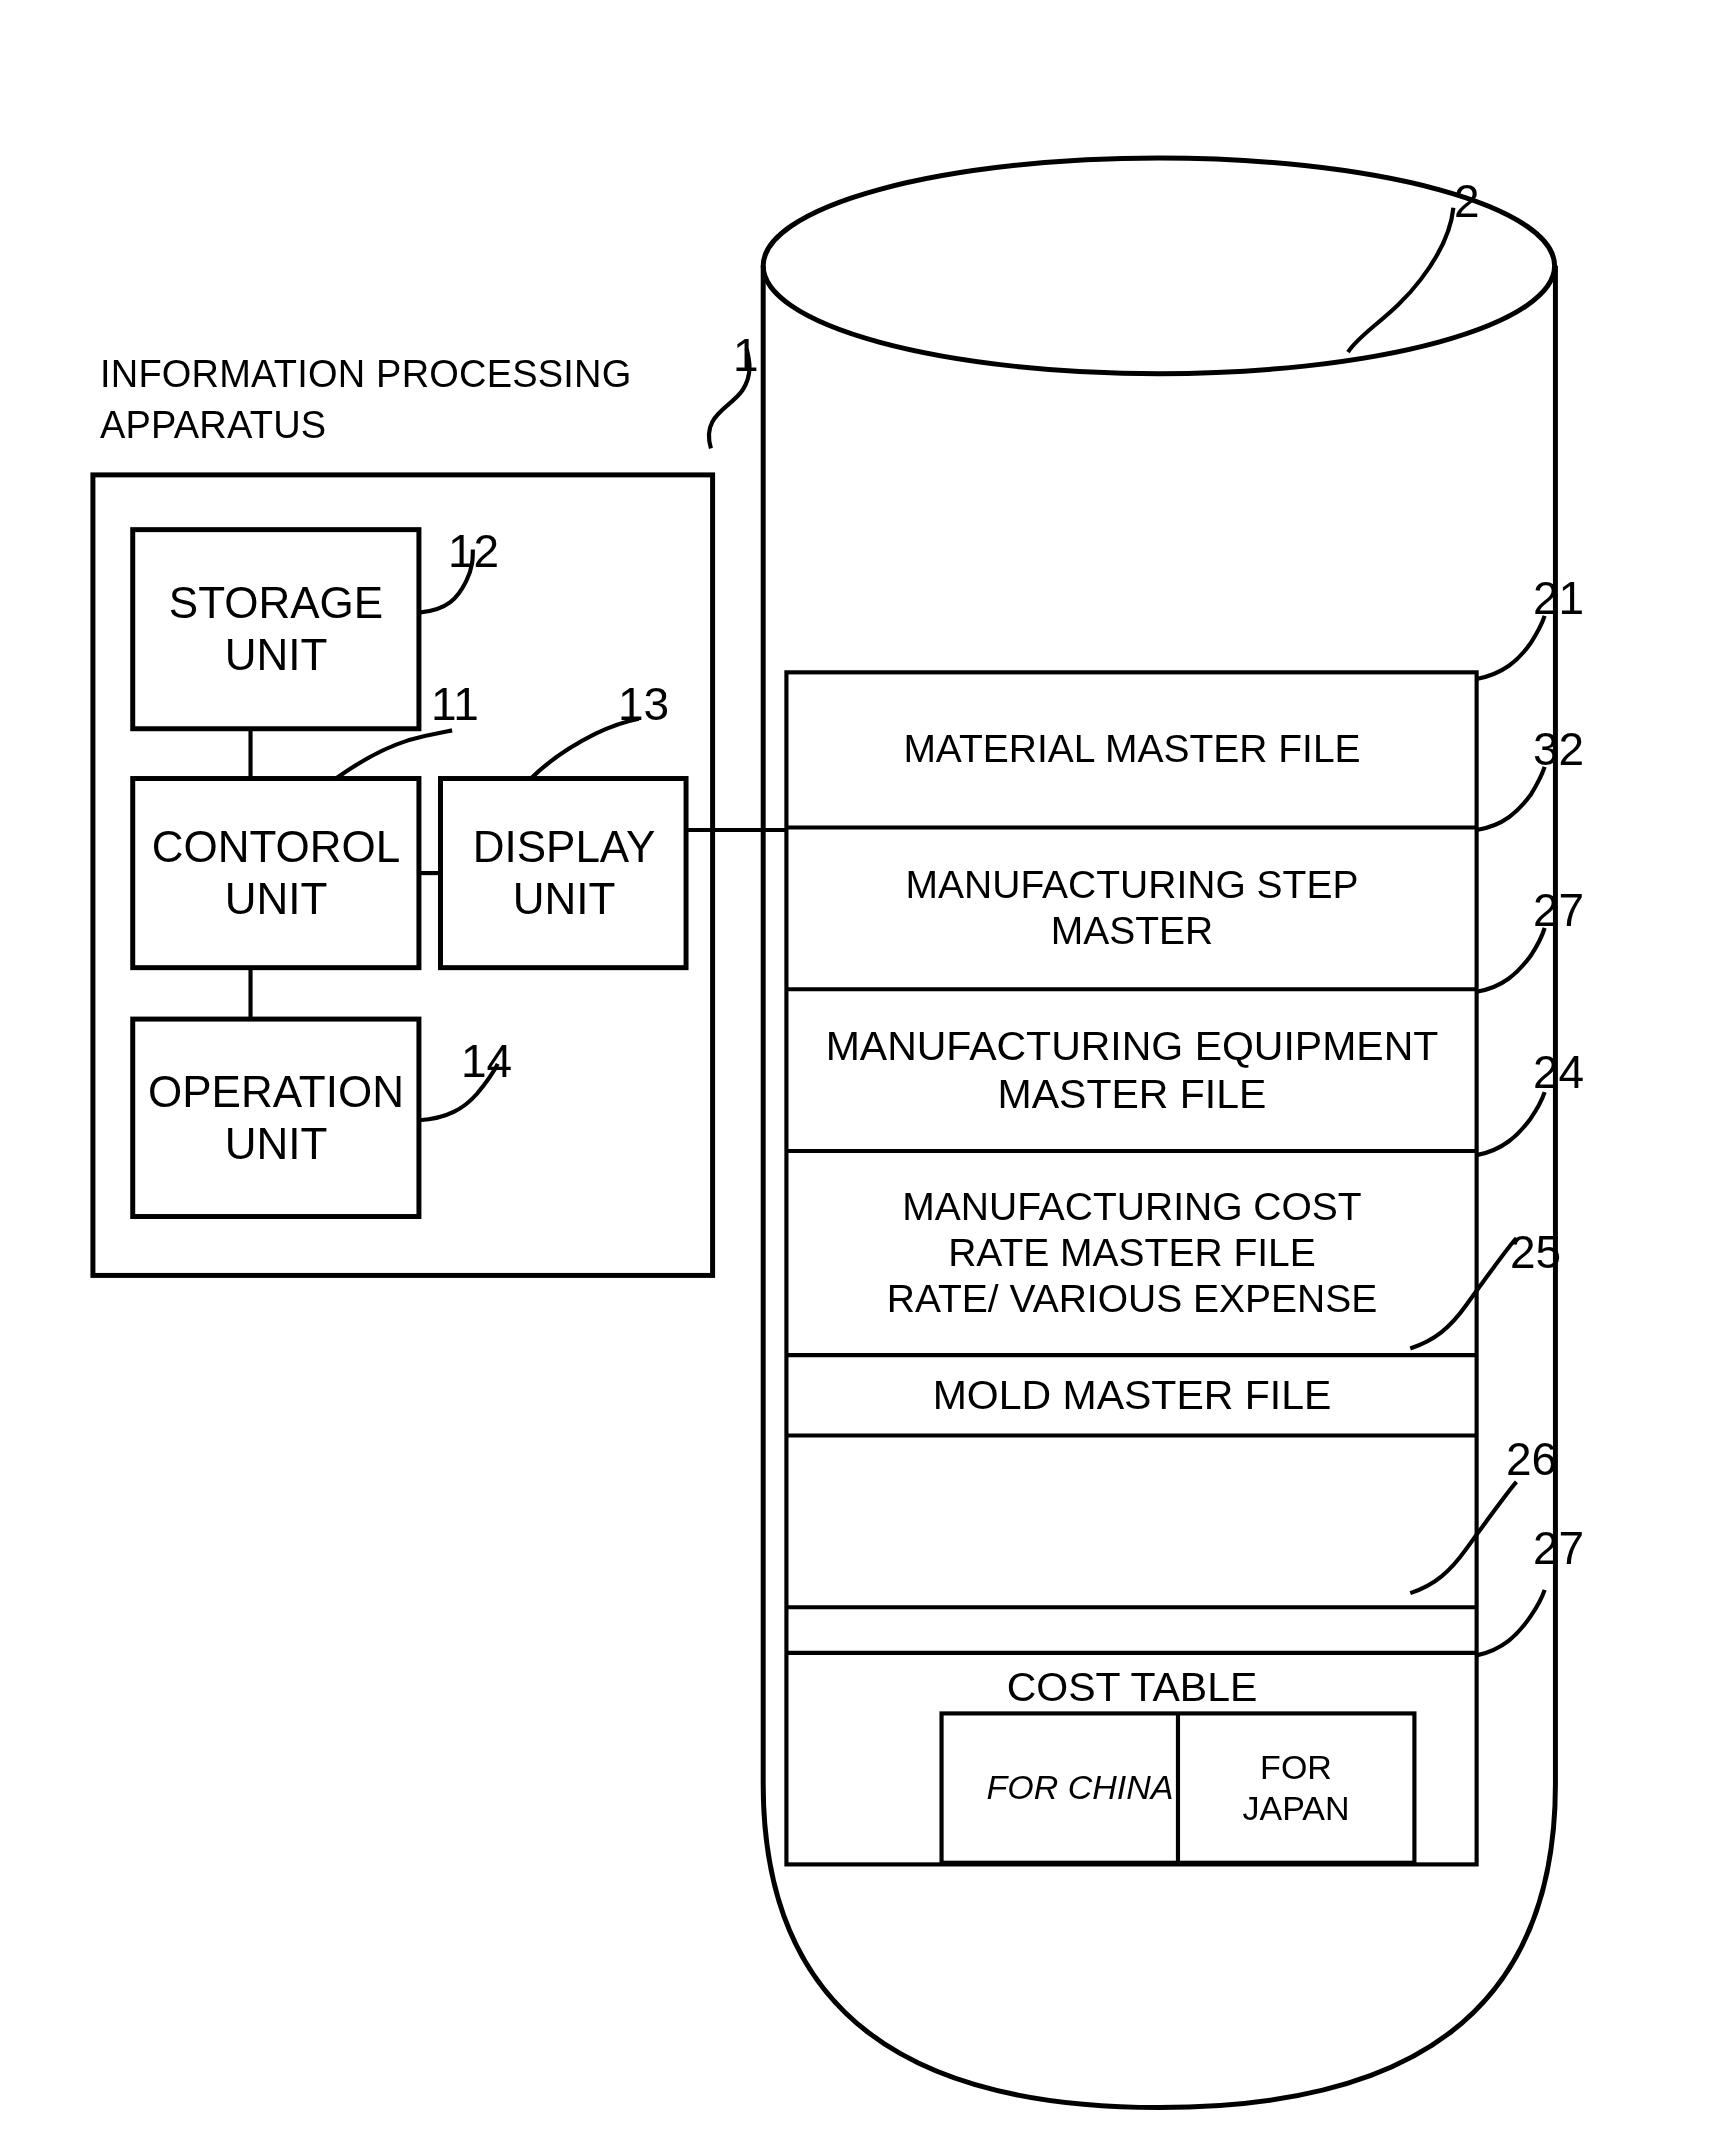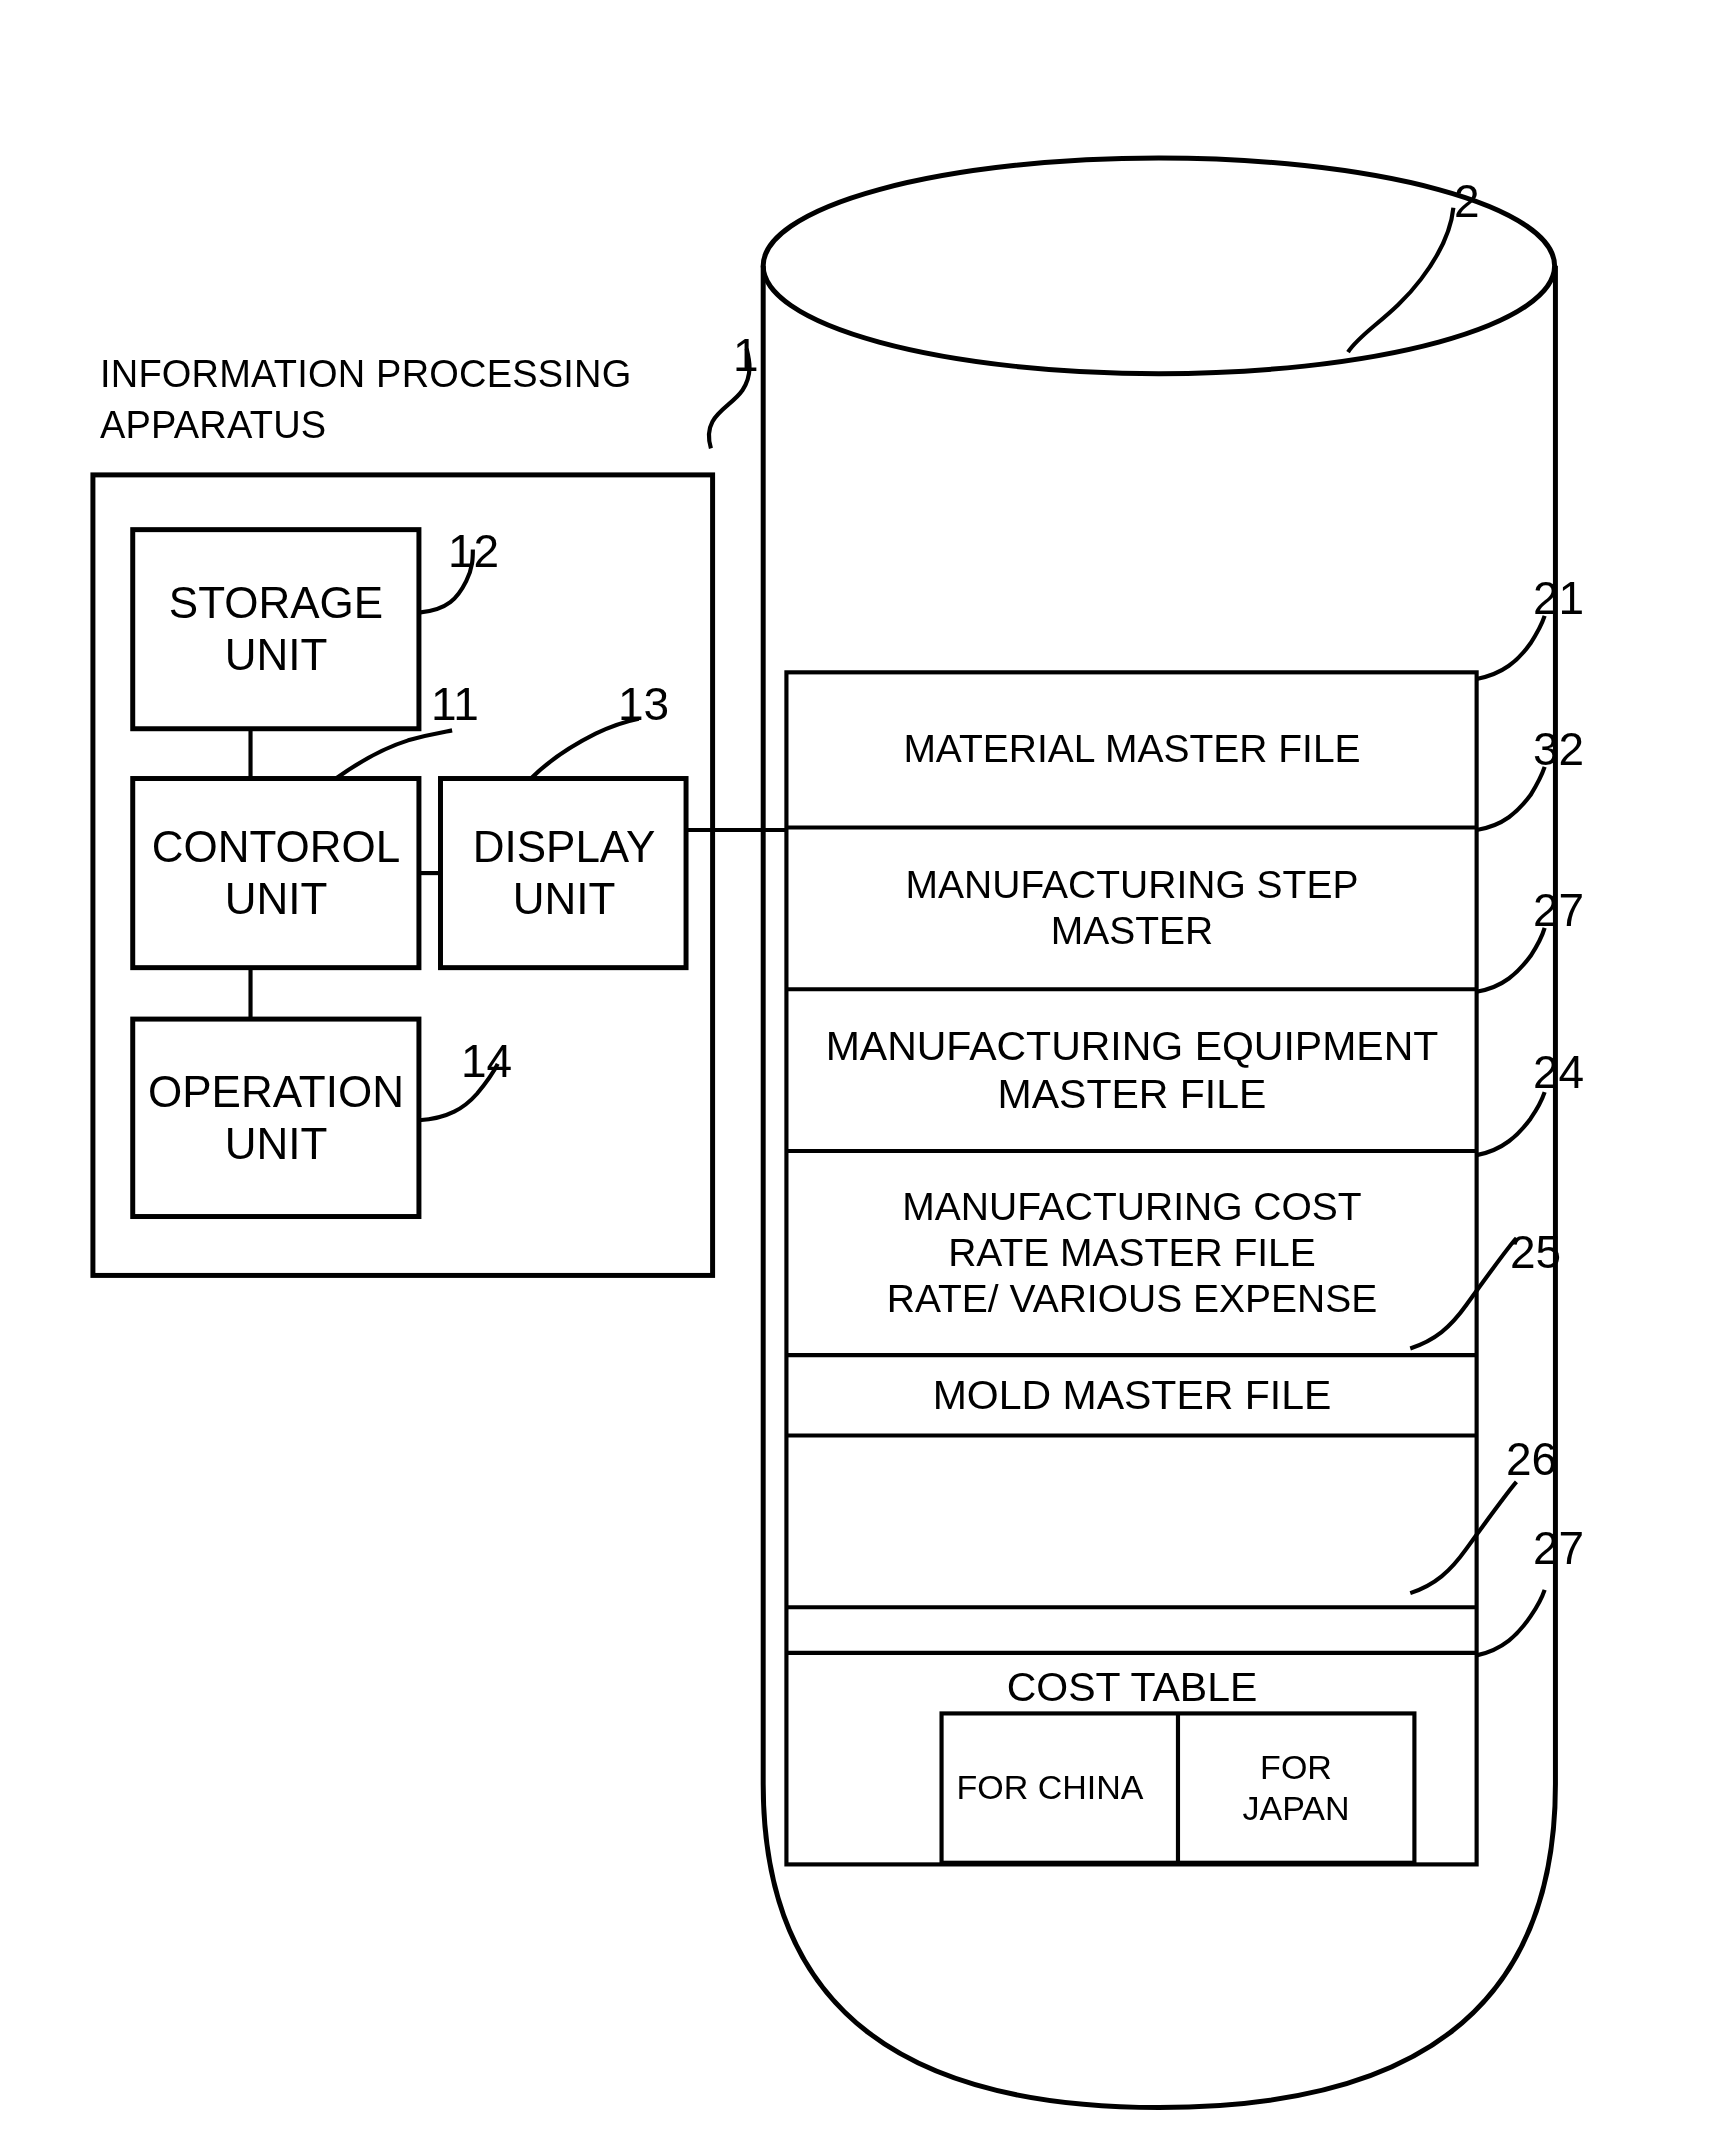--- a/index.html
+++ b/index.html
@@ -229,21 +229,21 @@
 
   <div class="lbl filerow" style="left:787px; top:1607px; width:690px; height:46px;">
     <span class="ln"></span>
   </div>
   <div class="lbl refnum" style="left:1533px; top:1523px;">27</div>
 
   <div class="lbl filerow small" style="left:787px; top:1658px; width:690px; height:58px;">
     <span class="ln">COST TABLE</span>
   </div>
 
-  <div class="lbl costcell" style="left:932px; top:1713px; width:236px; height:149px;">
+  <div class="lbl costcell" style="left:962px; top:1713px; width:236px; height:149px;font-style:italic;">
     <span class="ln">FOR CHINA</span>
   </div>
   <div class="lbl costcell" style="left:1178px; top:1713px; width:236px; height:149px;">
     <span class="ln">FOR</span>
     <span class="ln">JAPAN</span>
   </div>
 
 </div>
 
 

